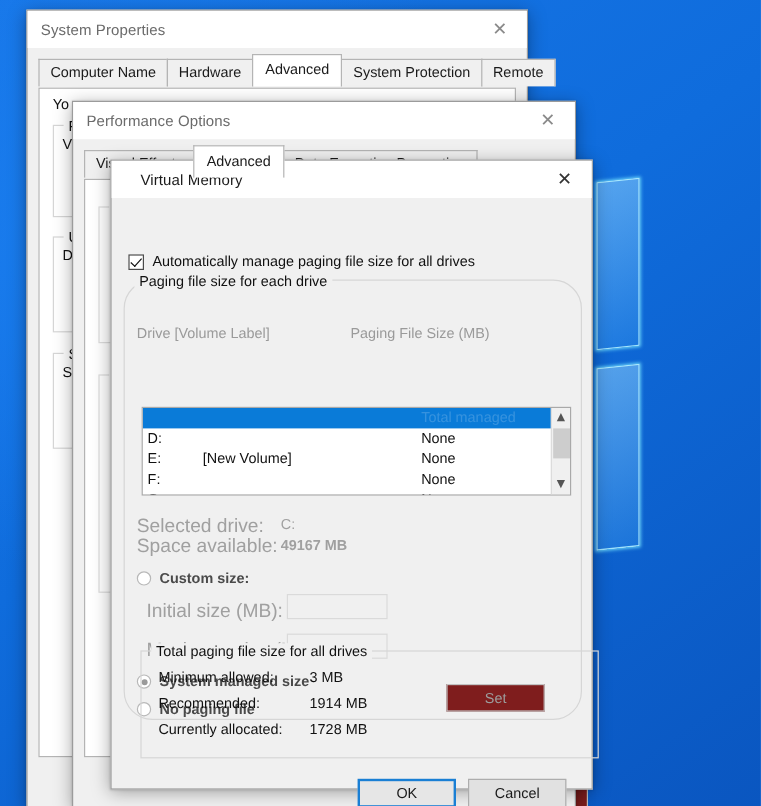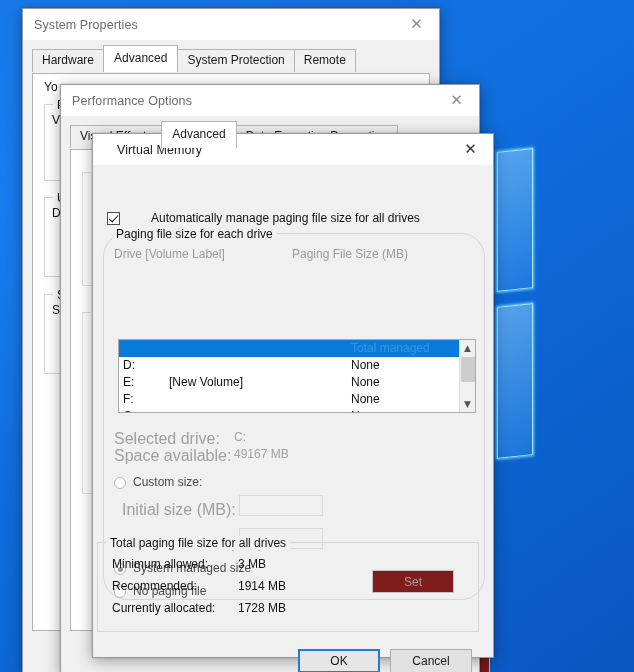--- a/index.html
+++ b/index.html
@@ -126,21 +126,21 @@
   }
   .btn.default { border: 2px solid #1a7fd4; background: #e6e6e6; }
   .btn.disabled { color: #9d9d9d; background: #7f1d1d; border-color: #c2c2c2; }
 
   
   #vm-dialog { left: 92px; top: 133px; width: 400px; height: 523px; background:#f0f0f0; }
   .vm-body { position: relative; height: 100%; }
 
   .check-row {
     position: absolute; left: 14px; top: 46px;
-    display: flex; align-items: center; gap: 24px;
+    display: flex; align-items: center;
   }
   .checkbox {
     width: 13px; height: 13px;
     border: 1px solid #4b4b4b;
     background: #fff;
     margin-right: 7px;
     position: relative;
     box-sizing: border-box;
   }
   .checkbox.checked::after {
@@ -148,21 +148,21 @@
     position: absolute; left: 3px; top: 0px;
     width: 4px; height: 8px;
     border: solid #101010;
     border-width: 0 1.6px 1.6px 0;
     transform: rotate(42deg);
   }
   .check-label { font-size: 12px; color: #111; }
 
   .col-head {
     position: absolute;
-    font-size: 12px; color: #9a9a9a;
+    font-size: 12px; color: #9a9a9a; margin-top: 24px;
   }
 
   .listbox {
     position: absolute;
     left: 14px; top: 105px; width: 358px; height: 74px;
     background: #fff;
     border: 1px solid #a9a9a9;
     box-sizing: border-box;
     overflow: hidden;
   }
@@ -191,21 +191,21 @@
   }
   .sb-thumb {
     position: absolute; left: 1px; top: 17px;
     width: 14px; height: 25px;
     background: #cdcdcd;
   }
 
   .info-label { position: absolute; font-size: 16px; color: #a0a0a0; }
   .info-value { position: absolute; font-size: 12px; color: #a0a0a0; }
 
-  .radio-row { position: absolute; display: flex; align-items: flex-end; }
+  .radio-row { position: absolute; display: flex; align-items: center; font-weight: bold; }
   .radio {
     width: 12px; height: 12px; border-radius: 50%;
     border: 1px solid #b8b8b8; background: #fff;
     margin-right: 7px; position: relative; box-sizing: border-box;
   }
   .radio.checked::after {
     content: ""; position: absolute;
     left: 2.5px; top: 2.5px; width: 5px; height: 5px;
     border-radius: 50%; background: #9a9a9a;
   }
@@ -232,20 +232,21 @@
   <div class="win-logo wl-br"></div>
 </div>
 
 <div class="window" id="sysprops" style="left:22px; top:8px; width:416px; height:664px;">
   <div class="titlebar">
     <span class="title">System Properties</span>
     <span class="close-btn">✕</span>
   </div>
 
   <div class="tabstrip" style="margin-top:9px;">
+    <div class="tab">Computer Name</div>
     <div class="tab">Hardware</div>
     <div class="tab selected">Advanced</div>
     <div class="tab">System Protection</div>
     <div class="tab">Remote</div>
   </div>
 
   <div class="tabbody" style="top:64px; bottom:42px;">
     <div style="position:absolute; left:11px; top:6px; font-size:12px; color:#111;">Yo</div>
 
     <div class="groupbox" style="left:11px; top:30px; width:390px; height:75px; border-color:#d6d6d6;">
@@ -340,21 +341,21 @@
         <div class="scrollbar">
           <div class="sb-arrow">▲</div>
           <div class="sb-thumb"></div>
           <div class="sb-arrow" style="position:absolute; bottom:0; left:0;">▼</div>
         </div>
       </div>
 
       <div class="info-label" style="left:10px; top:196px;">Selected drive:</div>
       <div class="info-value" style="left:130px; top:196px;">C:</div>
       <div class="info-label" style="left:10px; top:213px;">Space available:</div>
-      <div class="info-value" style="left:130px; top:213px;">49167 MB</div>
+      <div class="info-value" style="left:130px; top:213px;font-weight:bold;">49167 MB</div>
 
       <div class="radio-row" style="left:10px; top:241px;">
         <span class="radio"></span>
         <span class="radio-label dark">Custom size:</span>
       </div>
 
       <div class="info-label" style="left:18px; top:267px;">Initial size (MB):</div>
       <div class="textbox" style="left:135px; top:261px; width:84px; height:21px;"></div>
 
       <div class="info-label" style="left:18px; top:300px;">Maximum size (MB):</div>
@@ -365,21 +366,21 @@
         <span class="radio-label dark">System managed size</span>
       </div>
       <div class="radio-row" style="left:10px; top:350px;">
         <span class="radio"></span>
         <span class="radio-label dark">No paging file</span>
       </div>
 
       <div class="btn disabled" style="position:absolute; left:268px; top:336px; width:82px; height:23px;">Set</div>
     </div>
 
-    <div class="groupbox" style="left:4px; top:377px; width:380px; height:88px;">
+    <div class="groupbox" style="left:24px; top:377px; width:380px; height:88px;">
       <div class="gb-title">Total paging file size for all drives</div>
 
       <div class="tot-label" style="left:14px; top:14px;">Minimum allowed:</div>
       <div class="tot-value" style="left:140px; top:14px;">3 MB</div>
 
       <div class="tot-label" style="left:14px; top:36px;">Recommended:</div>
       <div class="tot-value" style="left:140px; top:36px;">1914 MB</div>
 
       <div class="tot-label" style="left:14px; top:58px;">Currently allocated:</div>
       <div class="tot-value" style="left:140px; top:58px;">1728 MB</div>

